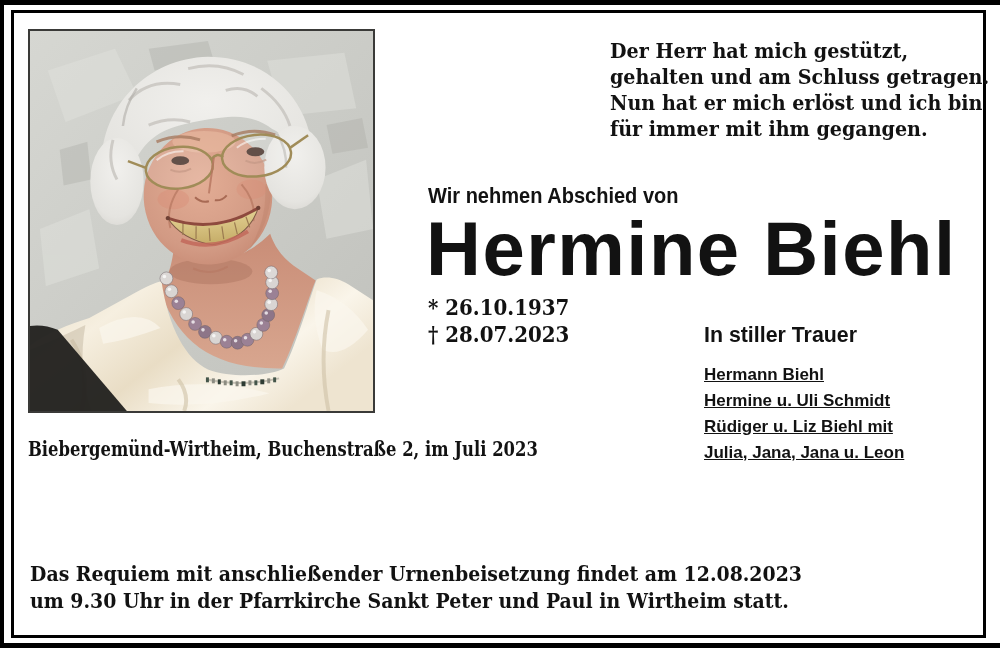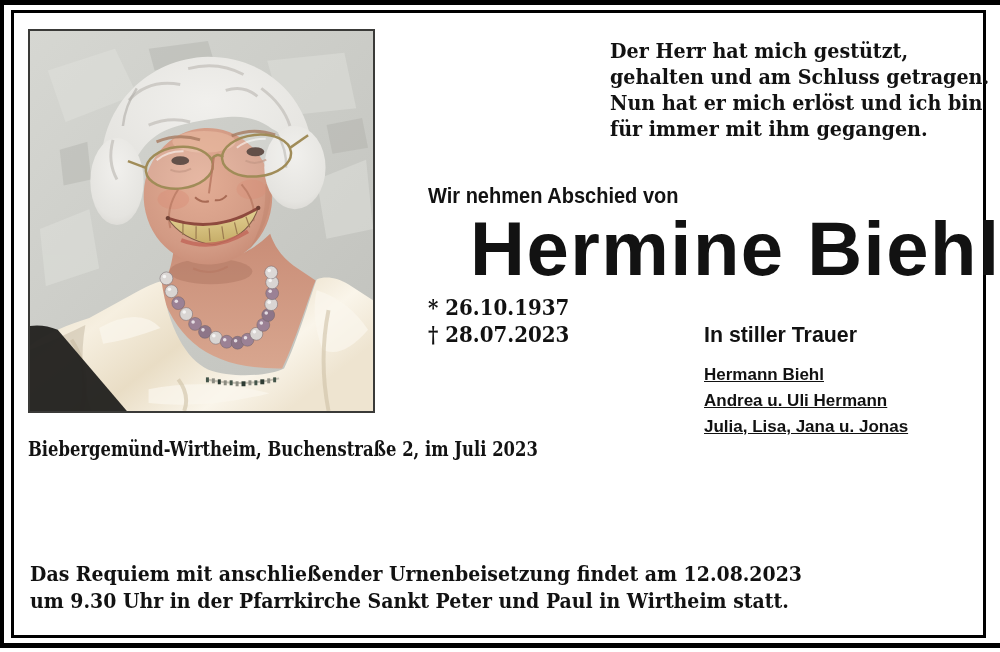--- a/index.html
+++ b/index.html
@@ -25,21 +25,21 @@
     position:absolute;left:28px;top:29px;width:347px;height:384px;
     border:2px solid #3a3a38;box-sizing:border-box;background:#c9cac5;
   }
   #portrait svg{display:block;width:100%;height:100%;}
   
   .tb{position:absolute;white-space:nowrap;color:#121212;transform-origin:left top;}
   .serif{font-family:"DejaVu Serif","Liberation Serif",serif;font-weight:bold;}
   .sans{font-family:"Liberation Sans",sans-serif;font-weight:bold;}
   #epigraph{left:610px;top:38px;font-size:21px;line-height:26px;transform:scaleX(0.91);}
   #intro-line{left:428px;top:183px;font-size:22px;line-height:26px;transform:scaleX(0.91);}
-  #deceased-name{left:426px;top:211px;font-size:76px;line-height:1;letter-spacing:1.5px;margin-left:44px;}
+  #deceased-name{left:426px;top:211px;font-size:76px;line-height:1;letter-spacing:1.5px;}
   #dates{left:428px;top:294px;font-size:22px;line-height:27px;transform:scaleX(0.9);}
   #mourning-header{left:704px;top:322px;font-size:22px;line-height:26px;transform:scaleX(0.97);}
   #mourners{left:704px;top:362px;font-size:17px;line-height:26px;text-decoration:underline;}
   #address-date-line{left:28px;top:437px;font-size:20px;line-height:24px;transform:scaleX(0.82);}
   #funeral-notice{left:30px;top:560px;font-size:21px;line-height:27px;transform:scaleX(0.9);}
 </style>
 </head>
 <body>
 
 <div id="stage">
@@ -253,22 +253,23 @@
 
   <div id="dates" class="tb serif">
     <div>* 26.10.1937</div>
     <div>† 28.07.2023</div>
   </div>
 
   <div id="mourning-header" class="tb sans">In stiller Trauer</div>
 
   <div id="mourners" class="tb sans">
     <div>Hermann Biehl</div>
-    <div>Andrea u. Uli Hermann</div>
-    <div>Julia, Lisa, Jana u. Jonas</div>
+    <div>Hermine u. Uli Schmidt</div>
+    <div>Rüdiger u. Liz Biehl mit</div>
+    <div>Julia, Jana, Jana u. Leon</div>
   </div>
 
   <div id="address-date-line" class="tb serif">Biebergemünd-Wirtheim, Buchenstraße 2, im Juli 2023</div>
 
   <div id="funeral-notice" class="tb serif">
     <div>Das Requiem mit anschließender Urnenbeisetzung findet am 12.08.2023</div>
     <div>um 9.30 Uhr in der Pfarrkirche Sankt Peter und Paul in Wirtheim statt.</div>
   </div>
 
 </div>

